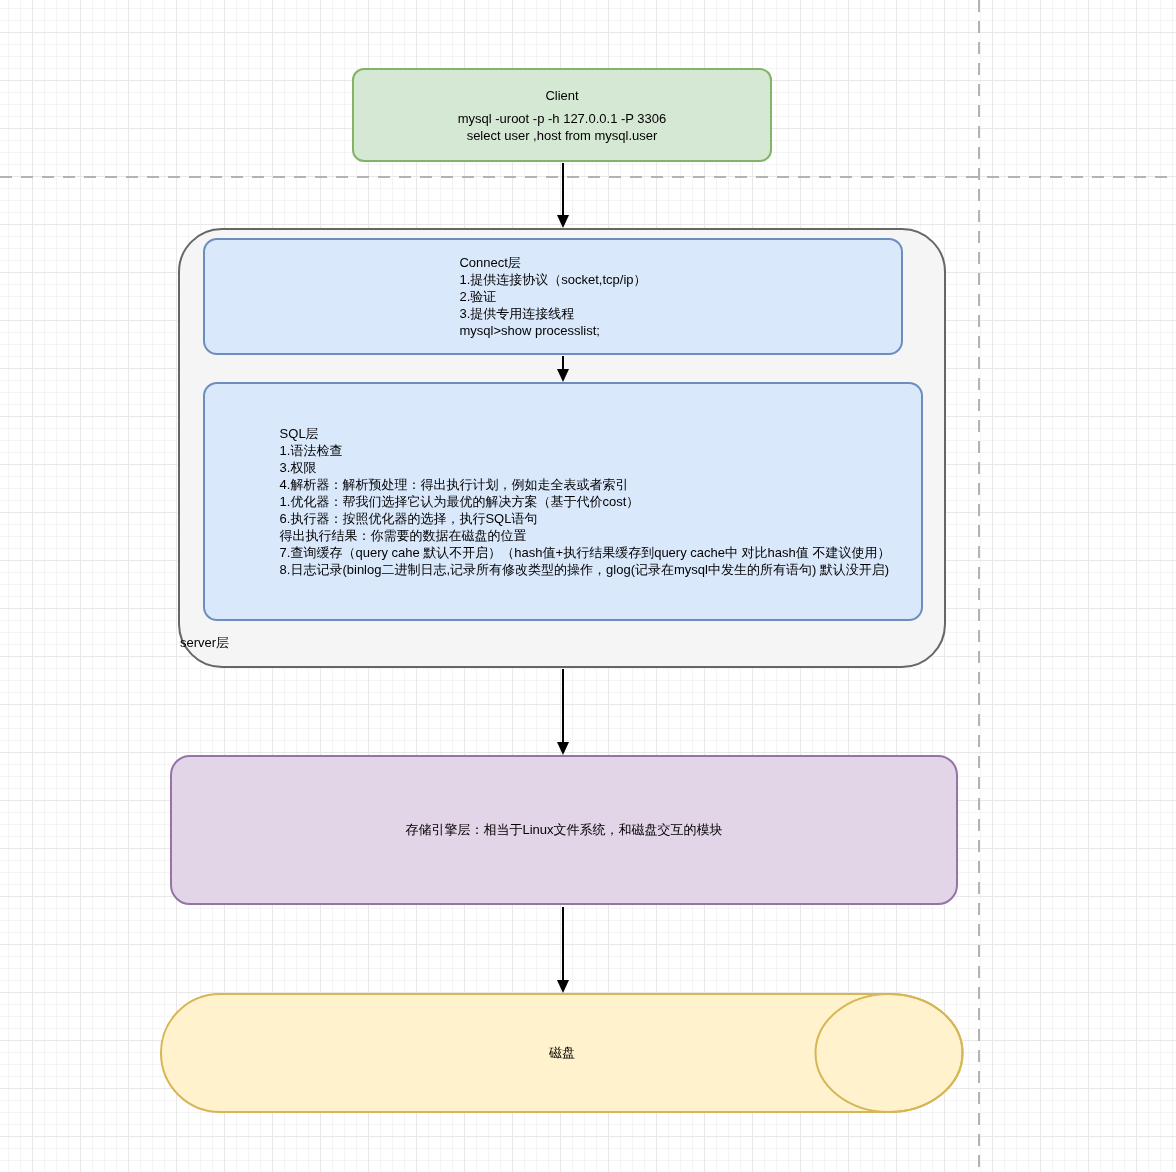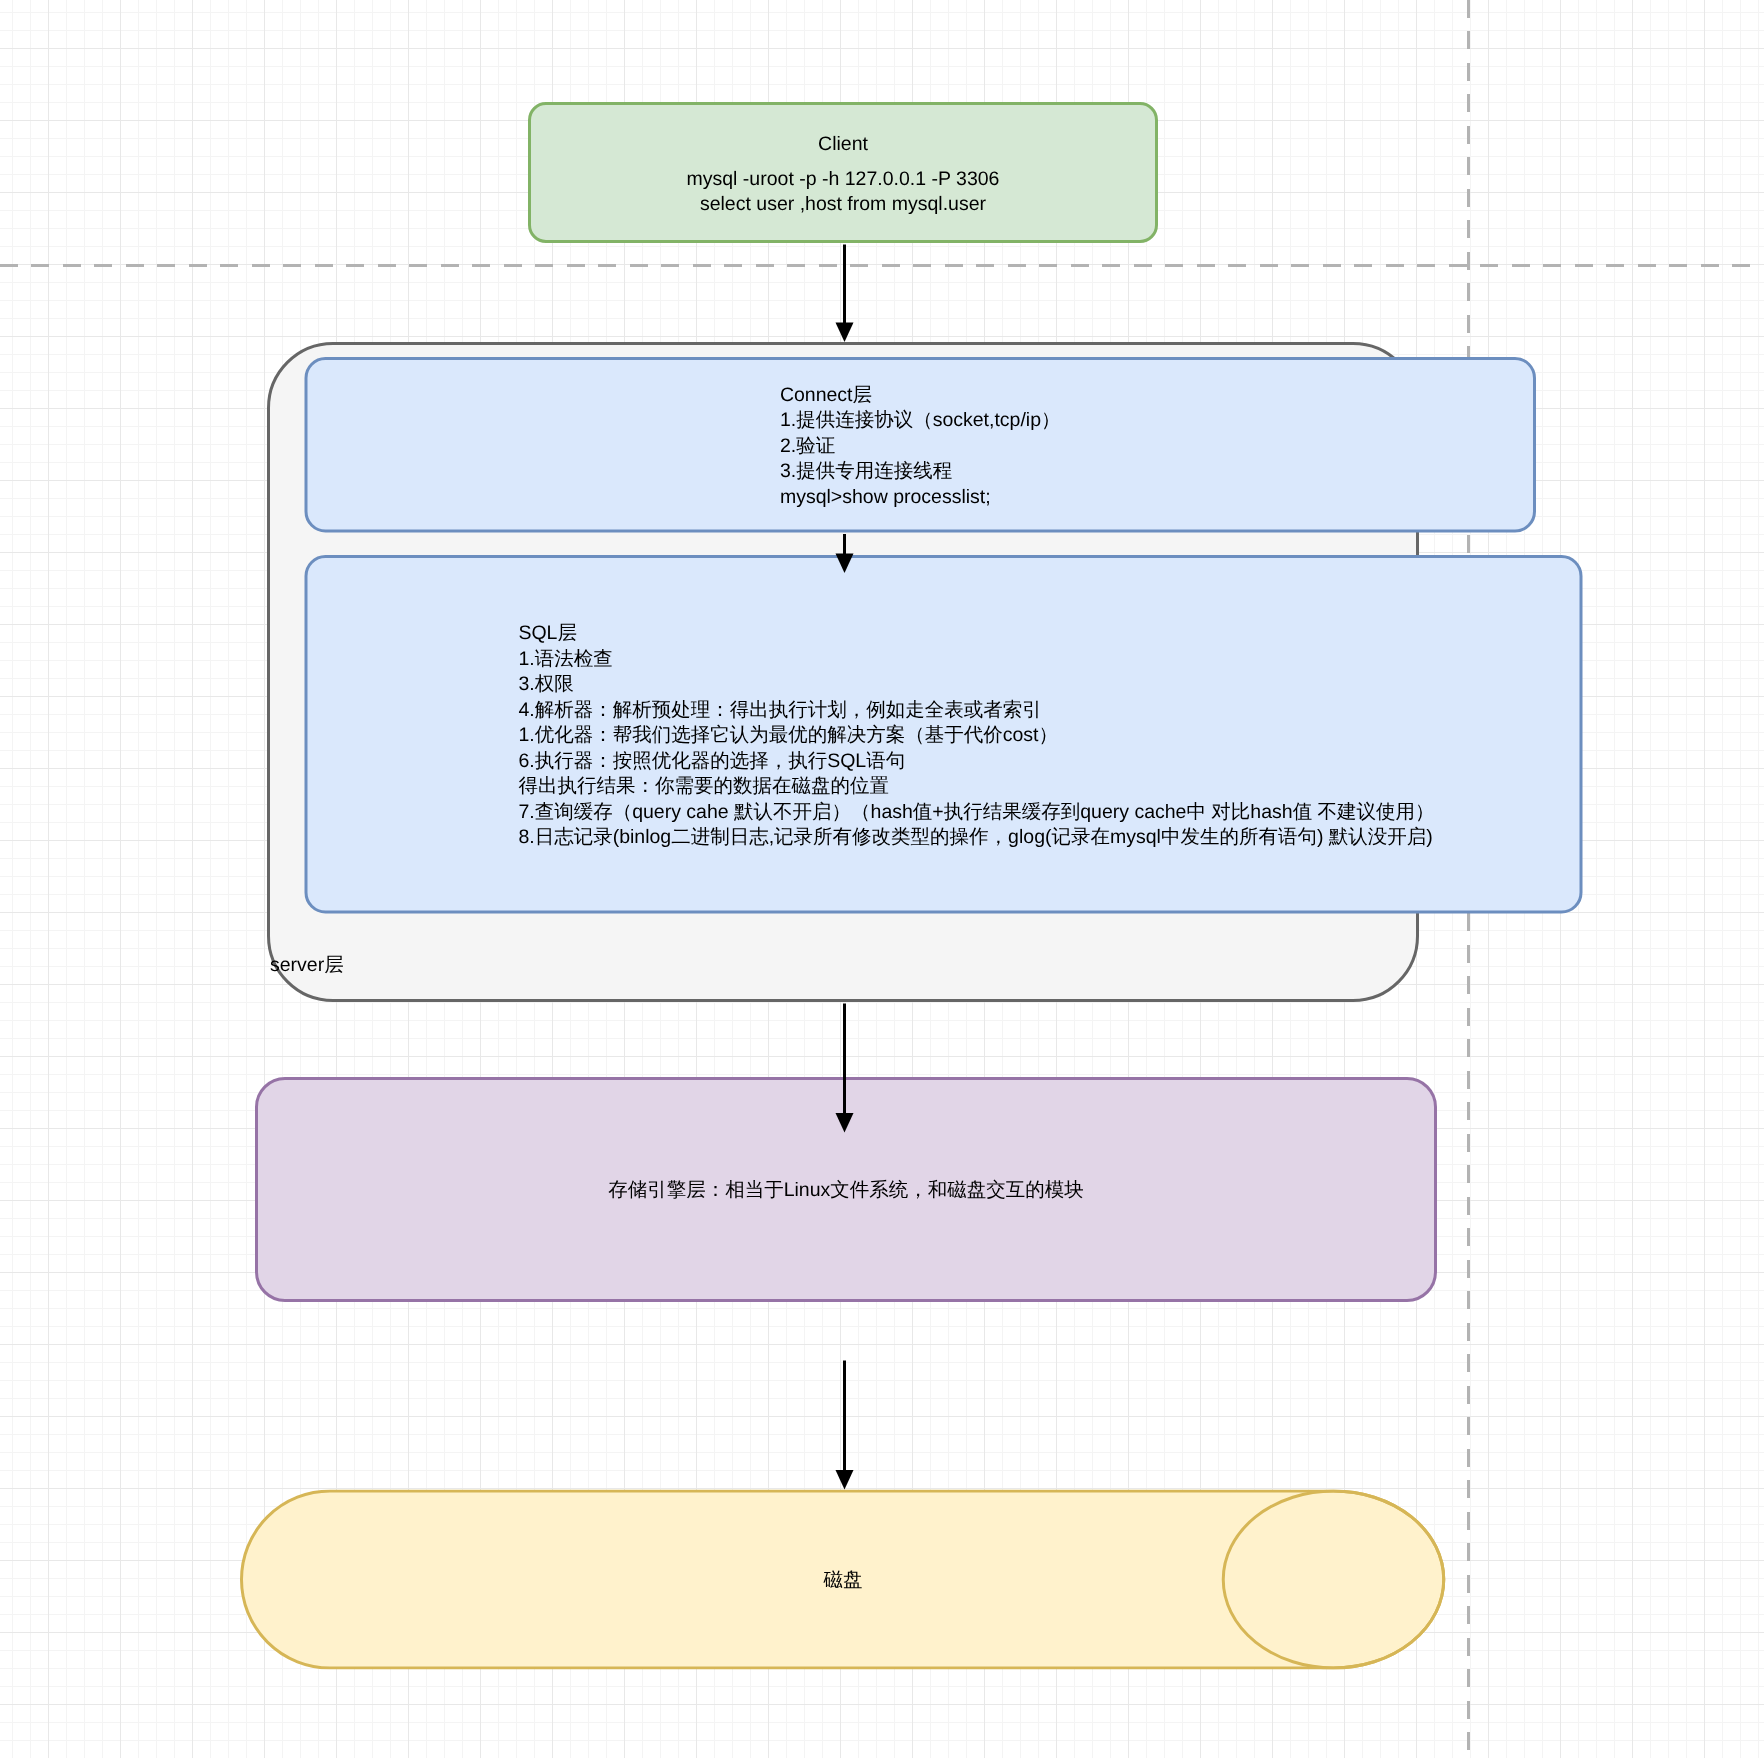--- a/index.html
+++ b/index.html
@@ -36,26 +36,26 @@
   .server-container {
     position:absolute; left:178px; top:228px; width:768px; height:440px;
     background:#f5f5f5; border:2px solid #666666; border-radius:44px;
     box-sizing:border-box; z-index:2;
   }
   .bluebox {
     position:absolute; box-sizing:border-box;
     background:#dae8fc; border:2px solid #6c8ebf; border-radius:14px;
     display:flex; align-items:center; justify-content:center;
   }
-  .connect { left:23px; top:8px; width:821px; height:117px; }
-  .sql { left:23px; top:140px; width:852px; height:239px;padding-left:44px; }
+  .connect { left:23px; top:8px; width:700px; height:117px; }
+  .sql { left:23px; top:152px; width:720px; height:239px;padding-left:44px; }
   .textblock { width:fit-content; text-align:left; line-height:17px; }
   .server-label { position:absolute; left:0; right:0; top:404px; text-align:left; }
   .storage {
-    left:170px; top:718px; width:788px; height:150px;
+    left:170px; top:755px; width:788px; height:150px;
     background:#e1d5e7; border:2px solid #9673a6; border-radius:20px;
     display:flex; align-items:center; justify-content:center; text-align:center;
   }
   .cylinder { position:absolute; left:160px; top:993px; width:804px; height:120px; z-index:2; }
   .cylinder svg { display:block; }
   .disk-label { position:absolute; inset:0; display:flex; align-items:center; justify-content:center; }
   .arrow { position:absolute; left:563px; width:14px; margin-left:-7px; z-index:3; }
   .arrow::before {
     content:""; position:absolute; left:6px; top:0; bottom:10px; width:2px; background:#000000;
   }

